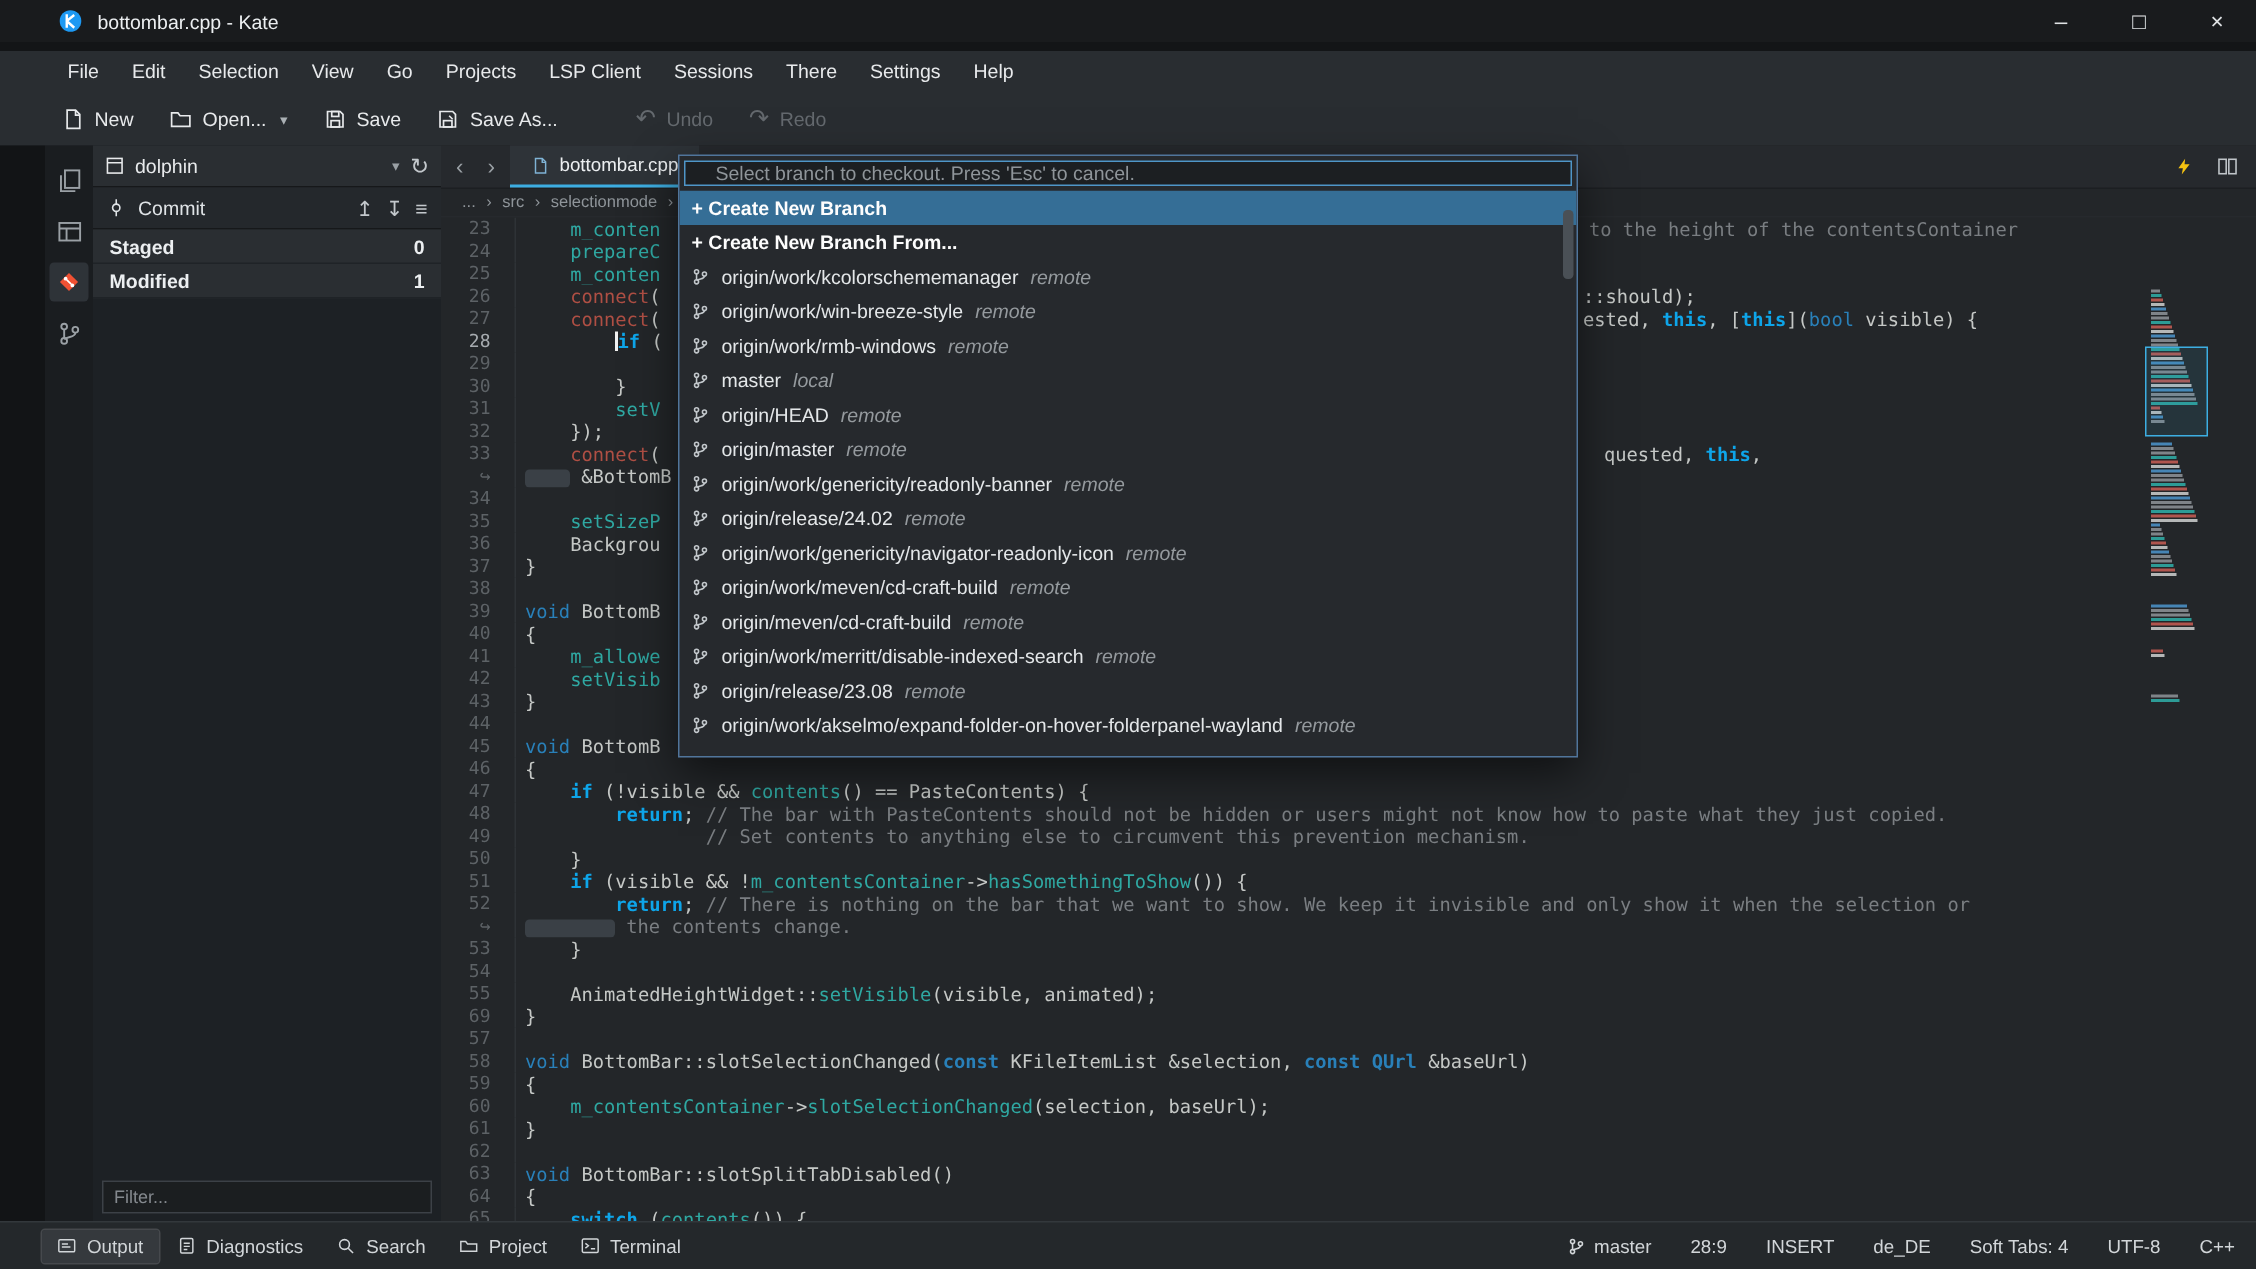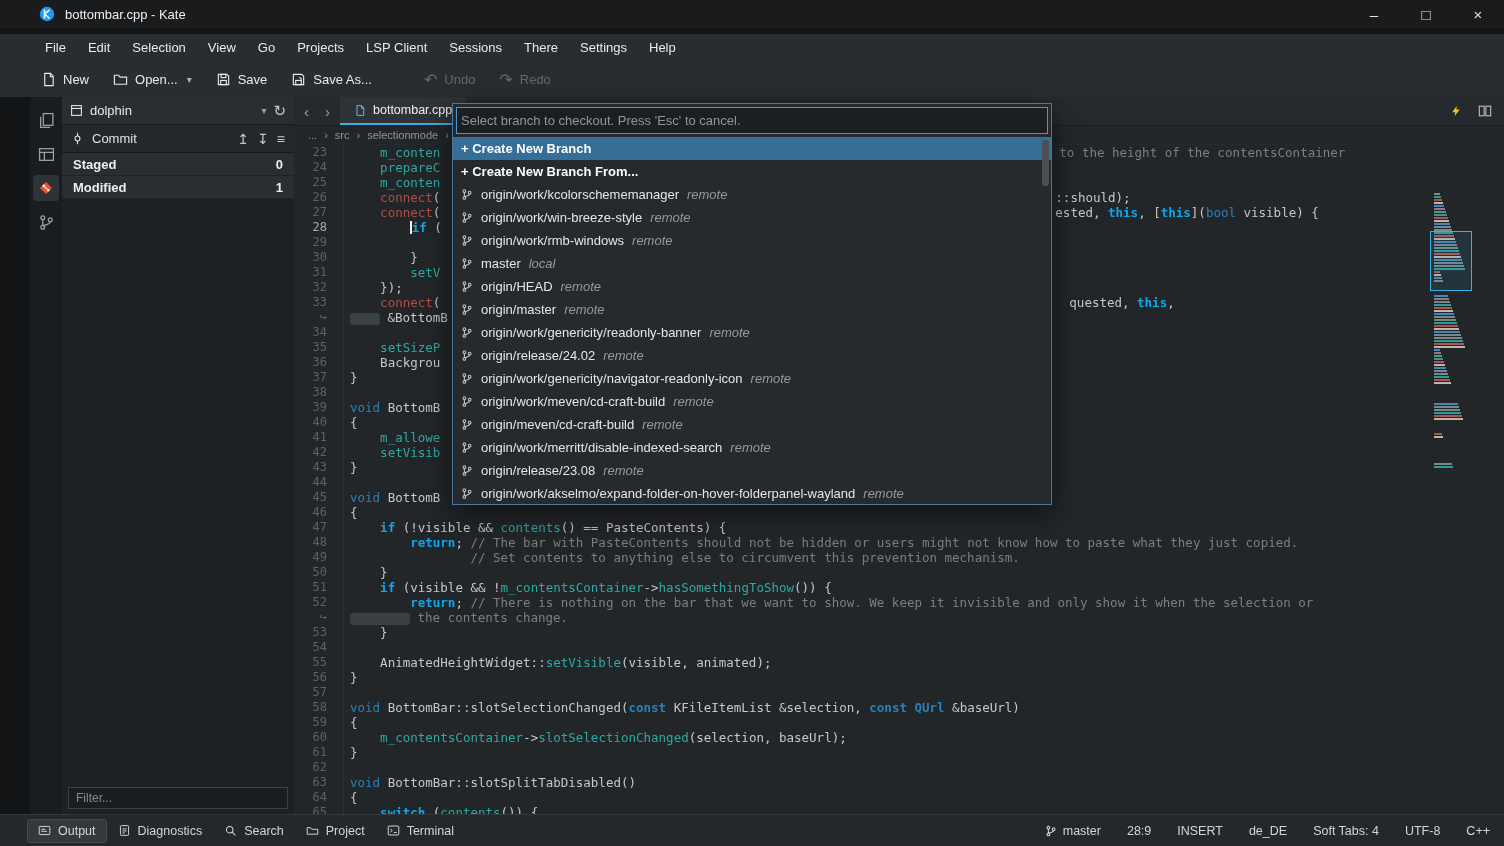--- a/index.html
+++ b/index.html
@@ -88,22 +88,22 @@
   
   .minimap{position:absolute;top:48px;right:34px;width:38px;height:560px;}
   .mm-bar{position:absolute;left:2px;height:2px;opacity:.9;}
   .mm-view{position:absolute;left:-2px;right:-2px;top:38px;height:58px;border:1px solid #3daee2;
            background:rgba(61,174,226,.10);}
 
   
   .popup{position:absolute;left:452px;top:103px;width:600px;height:402px;background:#26292d;
          border:1px solid #50759b;box-shadow:0 10px 28px rgba(0,0,0,.55);z-index:50;
          display:flex;flex-direction:column;box-sizing:border-box;}
-  .popup-input{margin:3px;height:27px;background:#1c1f22;border:1px solid #4f96c8;color:#9aa0a5;
-               font-size:13px;padding:0 4px;font-family:"Liberation Sans",sans-serif;box-sizing:border-box;}
+  .popup-input{margin:3px;height:17px;background:#1c1f22;border:1px solid #4f96c8;color:#9aa0a5;
+               font-size:13px;padding:0 20px;font-family:"Liberation Sans",sans-serif;box-sizing:border-box;}
   .popup-input::placeholder{color:#8f959a;}
   .popup-list{flex:1;overflow:hidden;position:relative;}
   .prow{height:23px;display:flex;align-items:center;gap:8px;padding:0 8px;font-size:13px;color:#e4e7e9;}
   .prow.action{font-weight:bold;color:#fdfdfd;}
   .prow.selected{background:#356e96;}
   .prow .kind{font-style:italic;color:#959a9e;font-weight:normal;}
   .prow .bicon{color:#c2c7cb;flex:none;}
   .popup-scroll{position:absolute;right:2px;top:36px;width:7px;height:46px;background:#4a5056;border-radius:3px;}
 
   
@@ -454,21 +454,21 @@
             </div>
             <div class="code-line">
               <div class="gutter">54</div>
               <div class="cl-code"></div>
             </div>
             <div class="code-line">
               <div class="gutter">55</div>
               <div class="cl-code"><span class="c-pl">    AnimatedHeightWidget::</span><span class="c-mem">setVisible</span><span class="c-pl">(visible, animated);</span></div>
             </div>
             <div class="code-line">
-              <div class="gutter">56</div>
+              <div class="gutter">69</div>
               <div class="cl-code"><span class="c-pl">}</span></div>
             </div>
             <div class="code-line">
               <div class="gutter">57</div>
               <div class="cl-code"></div>
             </div>
             <div class="code-line">
               <div class="gutter">58</div>
               <div class="cl-code"><span class="c-ty">void</span><span class="c-pl"> BottomBar::slotSelectionChanged(</span><span class="c-tyb">const</span><span class="c-pl"> KFileItemList &amp;selection, </span><span class="c-tyb">const</span><span class="c-pl"> </span><span class="c-tyb">QUrl</span><span class="c-pl"> &amp;baseUrl)</span></div>
             </div>

